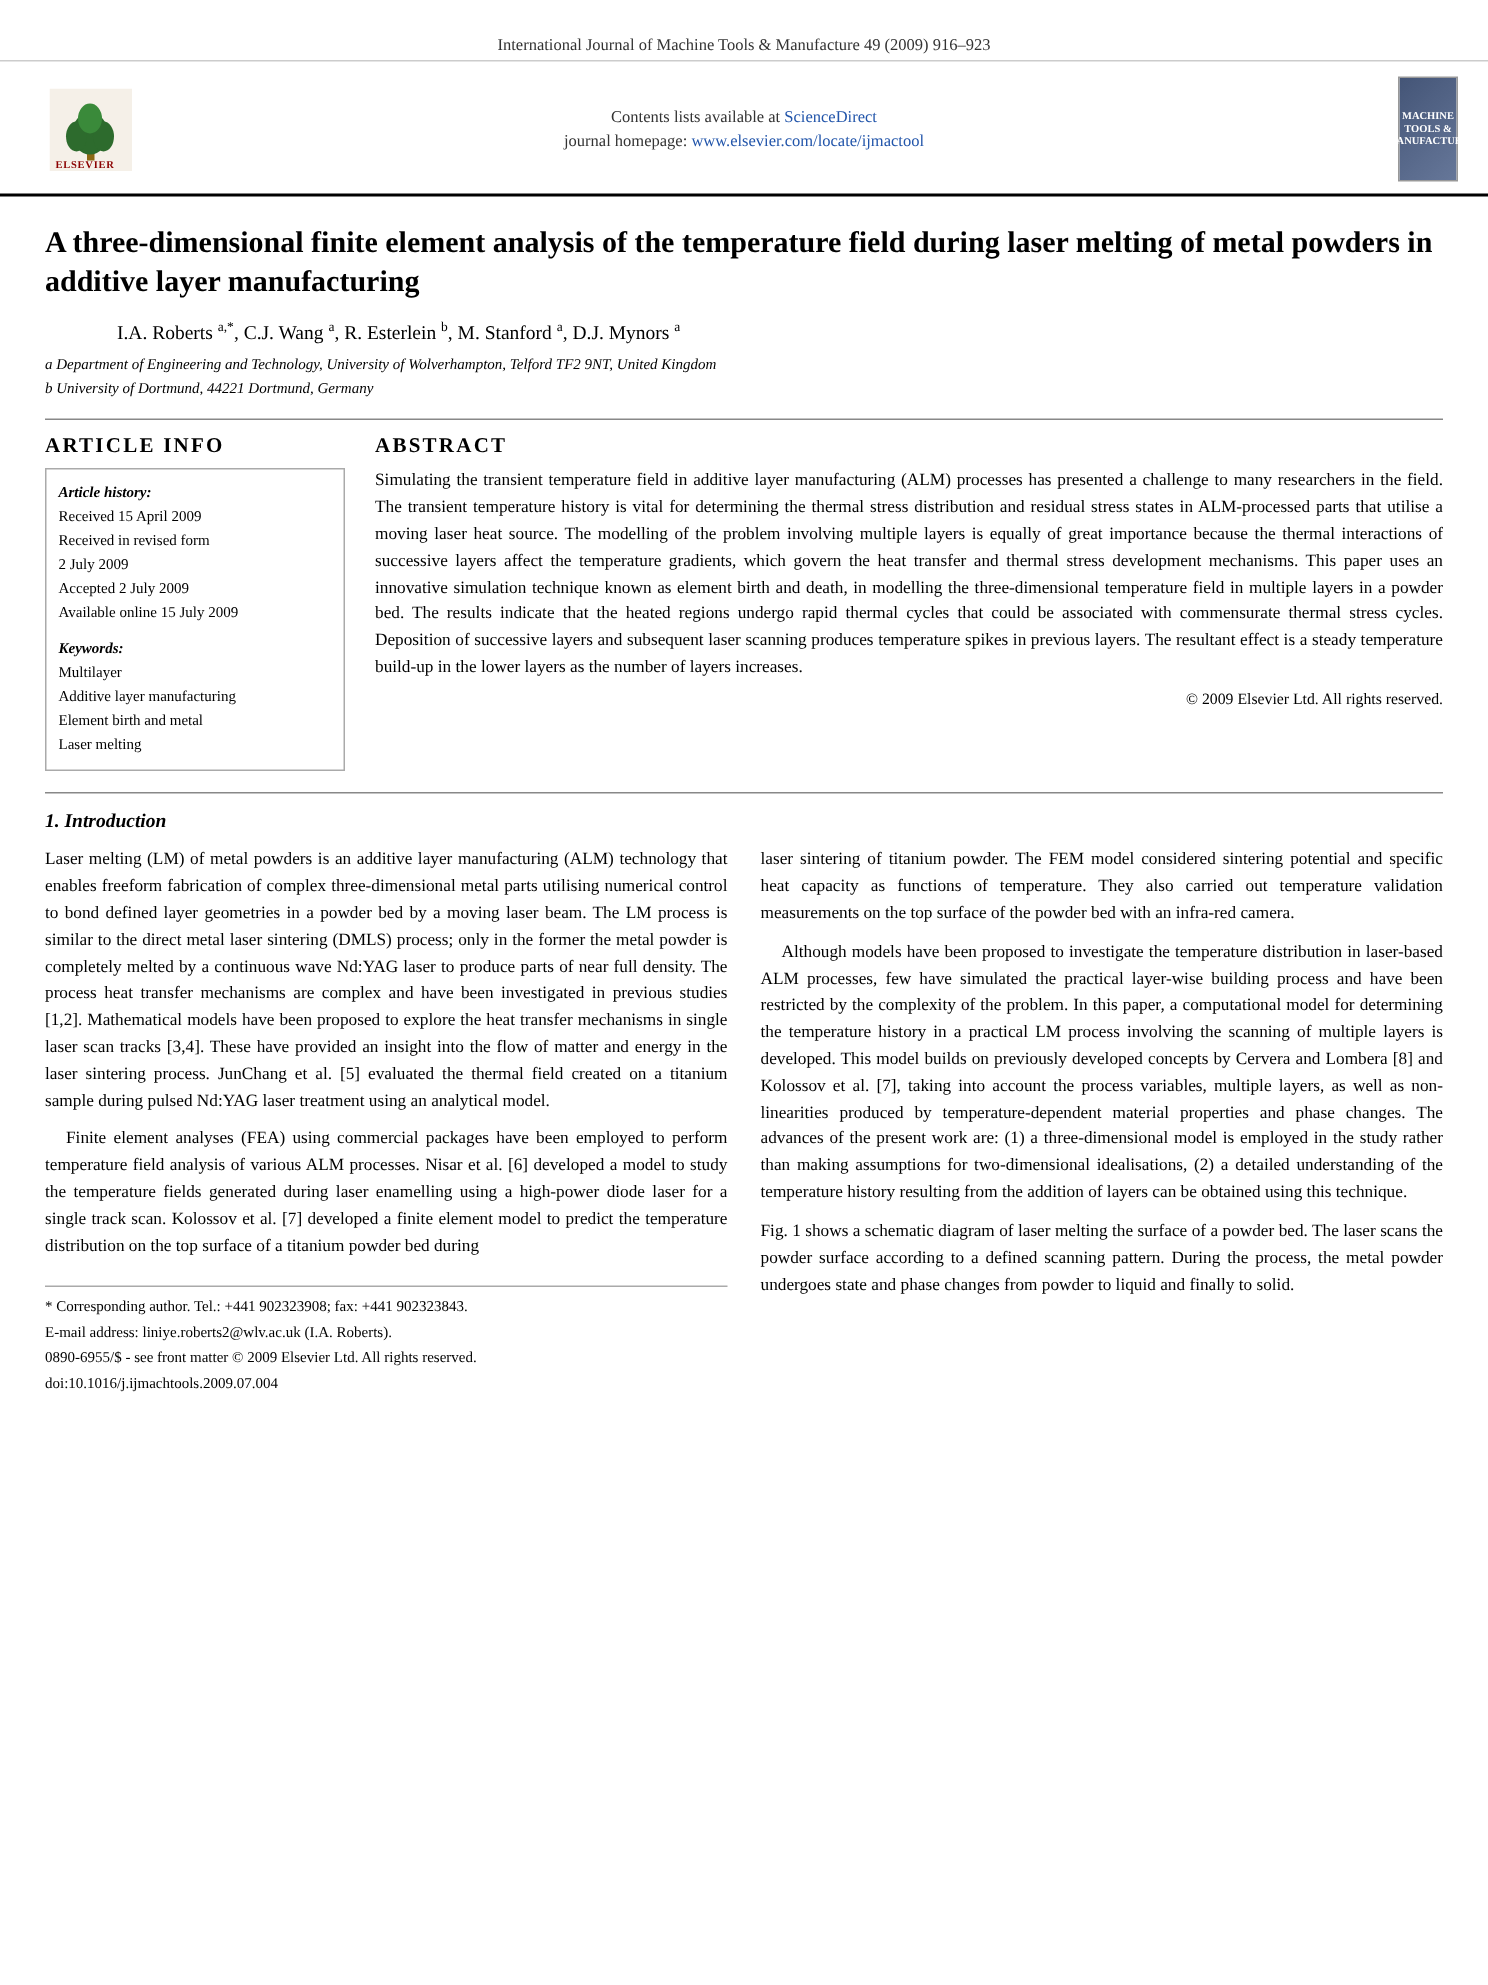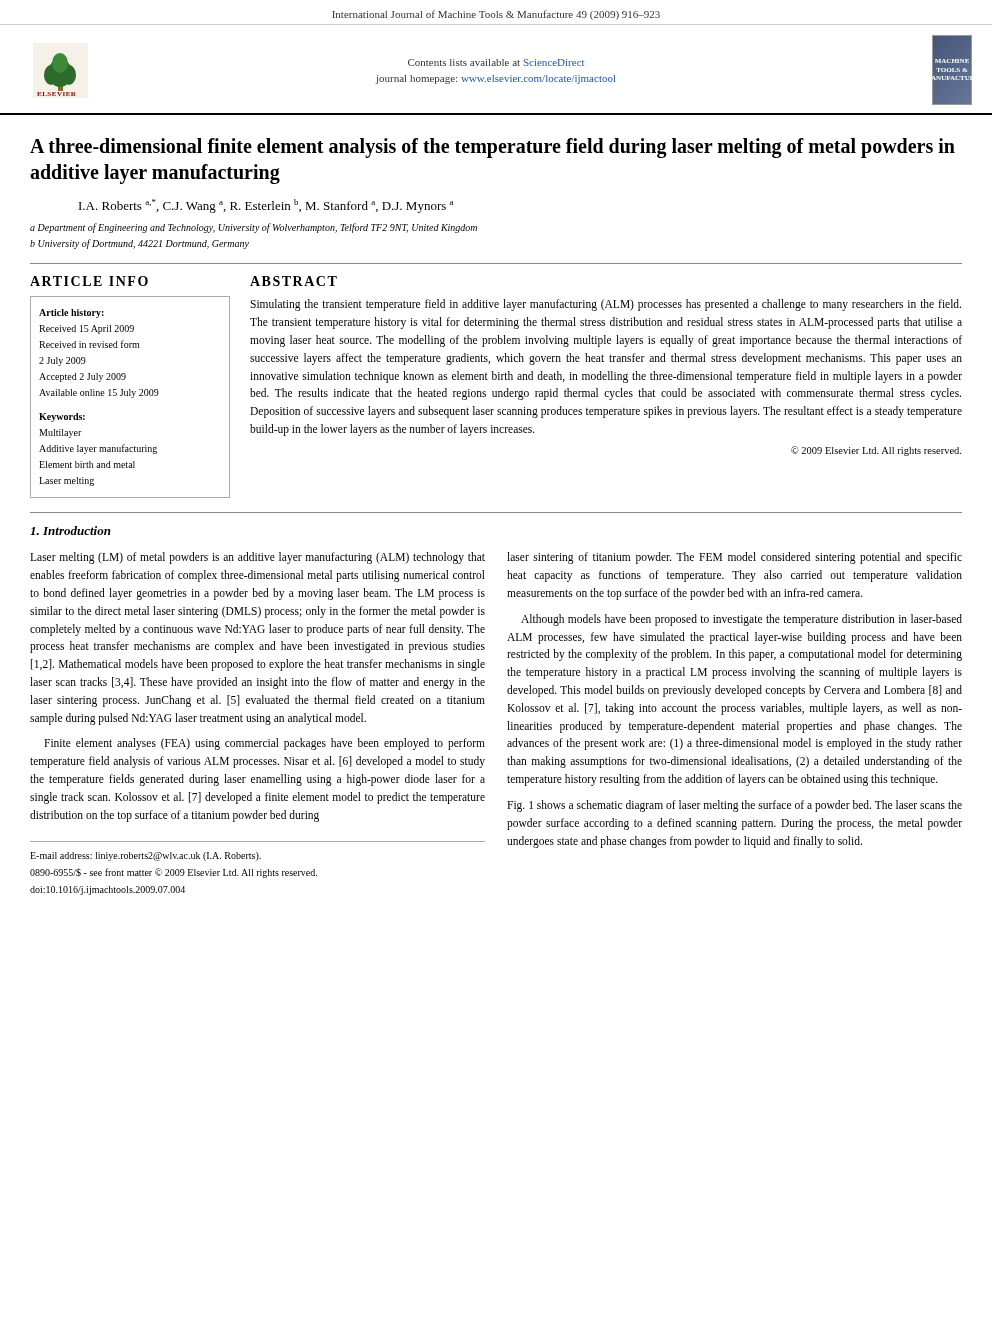--- a/index.html
+++ b/index.html
@@ -18,20 +18,21 @@
       padding: 0;
     }
     
     .top-bar {
       width: 100%;
       text-align: center;
       padding: 8px 0 4px 0;
       font-size: 11px;
       color: #333;
       border-bottom: 1px solid #ccc;
+      margin-top: 16px;
     }
     
     .journal-banner {
       display: flex;
       align-items: center;
       justify-content: space-between;
       padding: 10px 20px 8px 20px;
       border-bottom: 2px solid #000;
     }
     .banner-left {
@@ -157,20 +158,21 @@
       text-transform: uppercase;
     }
     
     .article-info {
       border: 1px solid #aaa;
       padding: 8px;
       font-size: 10.5px;
       line-height: 1.6;
     }
     .article-info .info-label {
+      font-style: italic;
       font-weight: bold;
       font-size: 10px;
     }
     .article-info .info-item {
       font-size: 10px;
     }
     .keywords-section {
       margin-top: 8px;
     }
     
@@ -333,20 +335,21 @@
       </div>
     </div>
 
     <div class="body-two-col">
 
       <div class="body-col">
         <p class="first-para">Laser melting (LM) of metal powders is an additive layer manufacturing (ALM) technology that enables freeform fabrication of complex three-dimensional metal parts utilising numerical control to bond defined layer geometries in a powder bed by a moving laser beam. The LM process is similar to the direct metal laser sintering (DMLS) process; only in the former the metal powder is completely melted by a continuous wave Nd:YAG laser to produce parts of near full density. The process heat transfer mechanisms are complex and have been investigated in previous studies [1,2]. Mathematical models have been proposed to explore the heat transfer mechanisms in single laser scan tracks [3,4]. These have provided an insight into the flow of matter and energy in the laser sintering process. JunChang et al. [5] evaluated the thermal field created on a titanium sample during pulsed Nd:YAG laser treatment using an analytical model.</p>
         <p>Finite element analyses (FEA) using commercial packages have been employed to perform temperature field analysis of various ALM processes. Nisar et al. [6] developed a model to study the temperature fields generated during laser enamelling using a high-power diode laser for a single track scan. Kolossov et al. [7] developed a finite element model to predict the temperature distribution on the top surface of a titanium powder bed during</p>
 
         <div class="footnote-section">
+          <div>* Corresponding author. Tel.: +441 902323908; fax: +441 902323843.</div>
           <div>E-mail address: liniye.roberts2@wlv.ac.uk (I.A. Roberts).</div>
           <div>0890-6955/$ - see front matter © 2009 Elsevier Ltd. All rights reserved.</div>
           <div>doi:10.1016/j.ijmachtools.2009.07.004</div>
         </div>
       </div>
 
       <div class="body-col">
         <p class="first-para">laser sintering of titanium powder. The FEM model considered sintering potential and specific heat capacity as functions of temperature. They also carried out temperature validation measurements on the top surface of the powder bed with an infra-red camera.</p>
         <p>Although models have been proposed to investigate the temperature distribution in laser-based ALM processes, few have simulated the practical layer-wise building process and have been restricted by the complexity of the problem. In this paper, a computational model for determining the temperature history in a practical LM process involving the scanning of multiple layers is developed. This model builds on previously developed concepts by Cervera and Lombera [8] and Kolossov et al. [7], taking into account the process variables, multiple layers, as well as non-linearities produced by temperature-dependent material properties and phase changes. The advances of the present work are: (1) a three-dimensional model is employed in the study rather than making assumptions for two-dimensional idealisations, (2) a detailed understanding of the temperature history resulting from the addition of layers can be obtained using this technique.</p>
 

